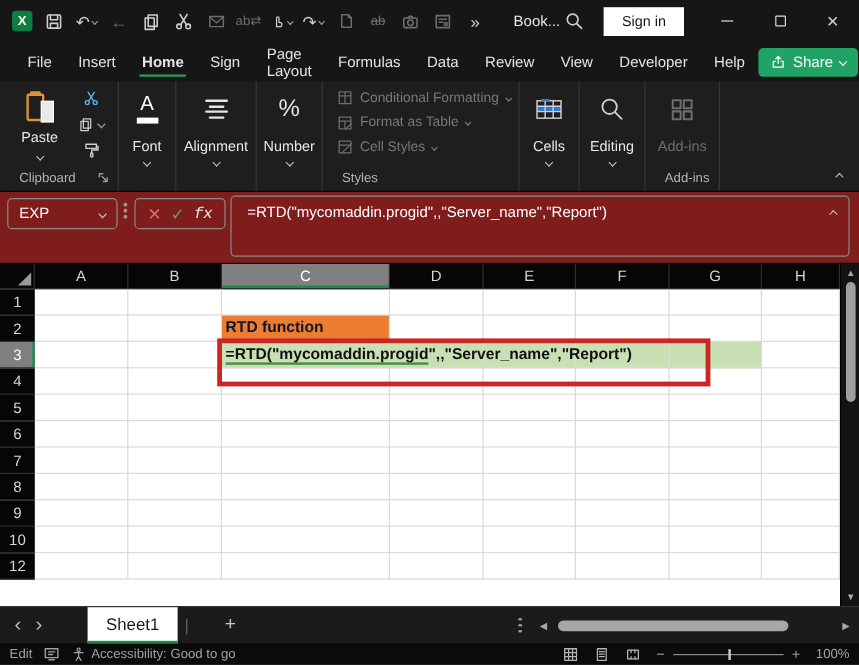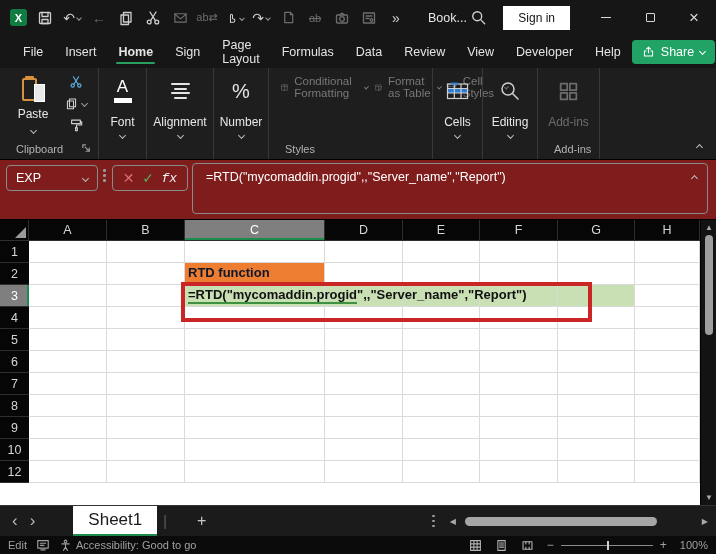--- a/index.html
+++ b/index.html
@@ -57,21 +57,21 @@
   .launcher { position:absolute; right:6px; bottom:5px; }
   
   .fonticon { display:flex; flex-direction:column; align-items:center; gap:3px; }
   .fA { color:#fff; font-size:17px; line-height:16px; }
   .fbar { width:18px; height:5px; background:#fff; }
   .alignicon { display:flex; flex-direction:column; align-items:center; gap:2.5px; }
   .alignicon span { height:2px; background:#e4e4e4; border-radius:1px; }
   .al1 { width:19px; } .al2 { width:13px; }
   .pct { font-size:20px; color:#e4e4e4; line-height:22px; }
   
-  .styles-rows { padding:7px 0 0 12px; display:flex; flex-direction:row; gap:7.5px; }
+  .styles-rows { padding:7px 0 0 12px; display:flex; flex-direction:column; gap:7.5px; }
   .style-item { display:flex; align-items:center; gap:6px; font-size:11.5px; color:#787878; }
   .style-item .chv { width:4px; height:4px; }
   .collapse-chv { position:absolute; right:14px; bottom:9px; color:#bdbdbd; }
 
   
   .formulabar { height:60px; position:relative; background:#7f1d1d; border-bottom:1px solid #000; }
   .namebox { position:absolute; left:6px; top:5px; width:92px; height:26px; border:1px solid #8a8a8a; border-radius:4px; color:#fff; font-size:12.5px; display:flex; align-items:center; padding:0 9px; }
   .namebox .chv { margin-left:auto; color:#bdbdbd; }
   .fb-dots { position:absolute; left:103px; top:9px; display:flex; flex-direction:column; gap:2.5px; }
   .fb-dots i, .sh-dots i { width:2.5px; height:2.5px; border-radius:50%; background:#9a9a9a; }
@@ -98,21 +98,21 @@
   .c3wrap { white-space:nowrap; position:relative; z-index:2; }
   .f-underline { border-bottom:2px solid #3F9142; padding-bottom:0px; }
   .red-box { position:absolute; left:181px; top:62px; width:411px; height:40px; border:4px solid #CB2626; z-index:5; pointer-events:none; }
   .vscroll { position:absolute; right:0; top:0; bottom:0; width:16px; background:#131313; border-left:1px solid #000; }
   .vs-arrow { position:absolute; left:0; width:16px; text-align:center; color:#a8a8a8; font-size:8px; }
   .vs-thumb { position:absolute; left:4px; top:15px; width:8px; height:100px; background:#9e9e9e; border-radius:4px; }
 
   
   .sheetbar { height:31px; background:#1b1b1b; border-top:1px solid #333; display:flex; align-items:center; position:relative; }
   .sh-nav { color:#b9b9b9; font-size:17px; padding:0 12px; line-height:28px; }
-  .sheet-tab { margin-left:26px; height:100%; background:#fff; color:#1a1a1a; font-size:17px; padding:0 15px; display:flex; align-items:center; border-bottom:2.5px solid #1F8A4E; }
+  .sheet-tab { margin-left:26px; height:100%; background:#fff; color:#1a1a1a; font-size:14px; padding:0 15px; display:flex; align-items:center; border-bottom:2.5px solid #1F8A4E; }
   .sh-sep { color:#5e5e5e; margin-left:6px; font-size:14px; }
   .sh-add { color:#c8c8c8; font-size:16px; margin-left:30px; }
   .sh-right { margin-left:auto; display:flex; align-items:center; gap:9px; padding-right:8px; }
   .sh-dots { display:flex; flex-direction:column; gap:2.5px; margin-right:6px; }
   .hs-arrow { color:#a8a8a8; font-size:8px; }
   .hs-track { width:228px; height:10px; position:relative; }
   .hs-thumb { position:absolute; left:0; top:0.5px; width:192px; height:9px; background:#a6a6a6; border-radius:5px; }
 
   
   .statusbar { height:18px; background:#0b0b0b; color:#a0a0a0; font-size:11px; display:flex; align-items:center; padding:0 8px; gap:9px; }

